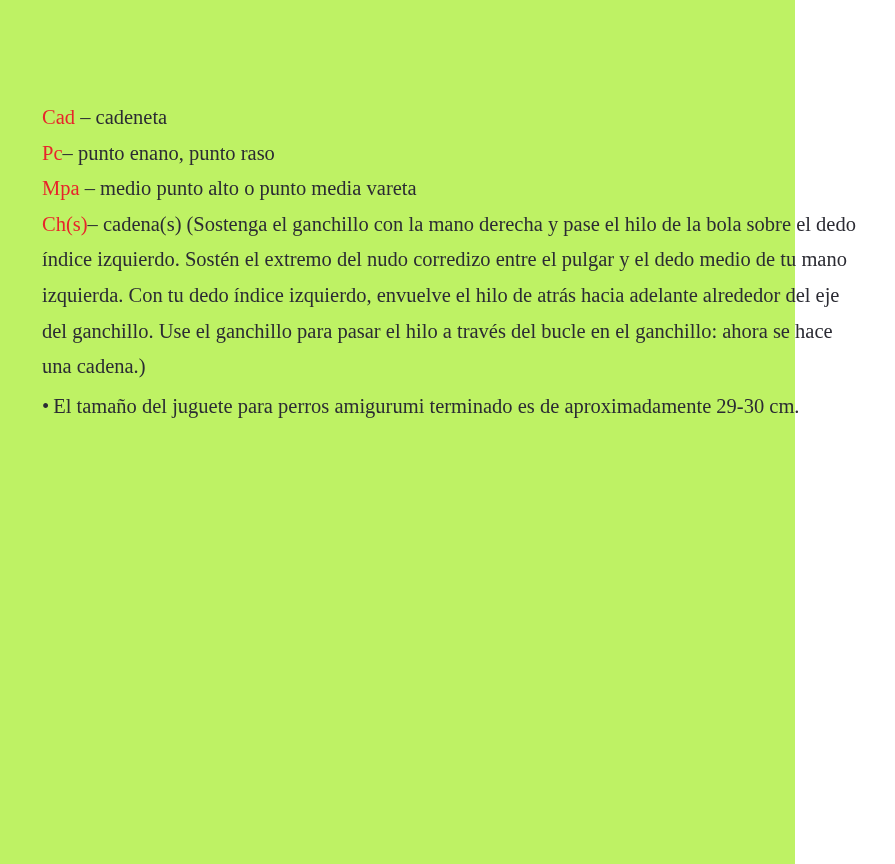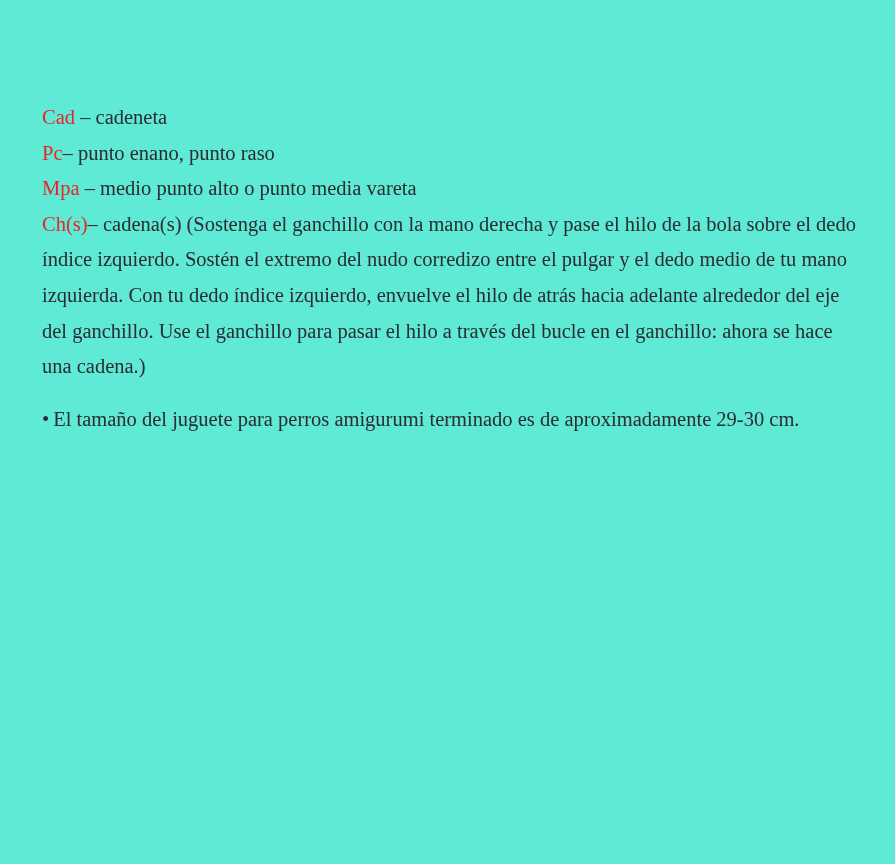--- a/index.html
+++ b/index.html
@@ -11,23 +11,23 @@
   body {
     width: 895px;
     height: 864px;
     overflow: hidden;
     font-family: "Liberation Serif", "DejaVu Serif", serif;
     color: #2b2b33;
     -webkit-font-smoothing: antialiased;
   }
   .page {
     position: relative;
-    width: 895px;
+    width: 795px;
     height: 864px;
-    background: #5eead4;
+    background: #bef264;
     box-sizing: border-box;
   }
   .content {
     position: absolute;
     left: 42px;
     top: 100px;
     width: 820px;
   }
   .abbr-line {
     font-size: 20.5px;
@@ -51,21 +51,21 @@
   }
   .gap {
     display: inline-block;
     width: 5px;
   }
   .bullet-line {
     font-size: 20.5px;
     line-height: 35.6px;
     color: #2b2b33;
     white-space: nowrap;
-    margin-top: 17px;
+    margin-top: 4px;
   }
   .bullet-dot {
     display: inline-block;
     margin-right: 4px;
   }
 </style>
 </head>
 <body>
 
 <div class="page">

